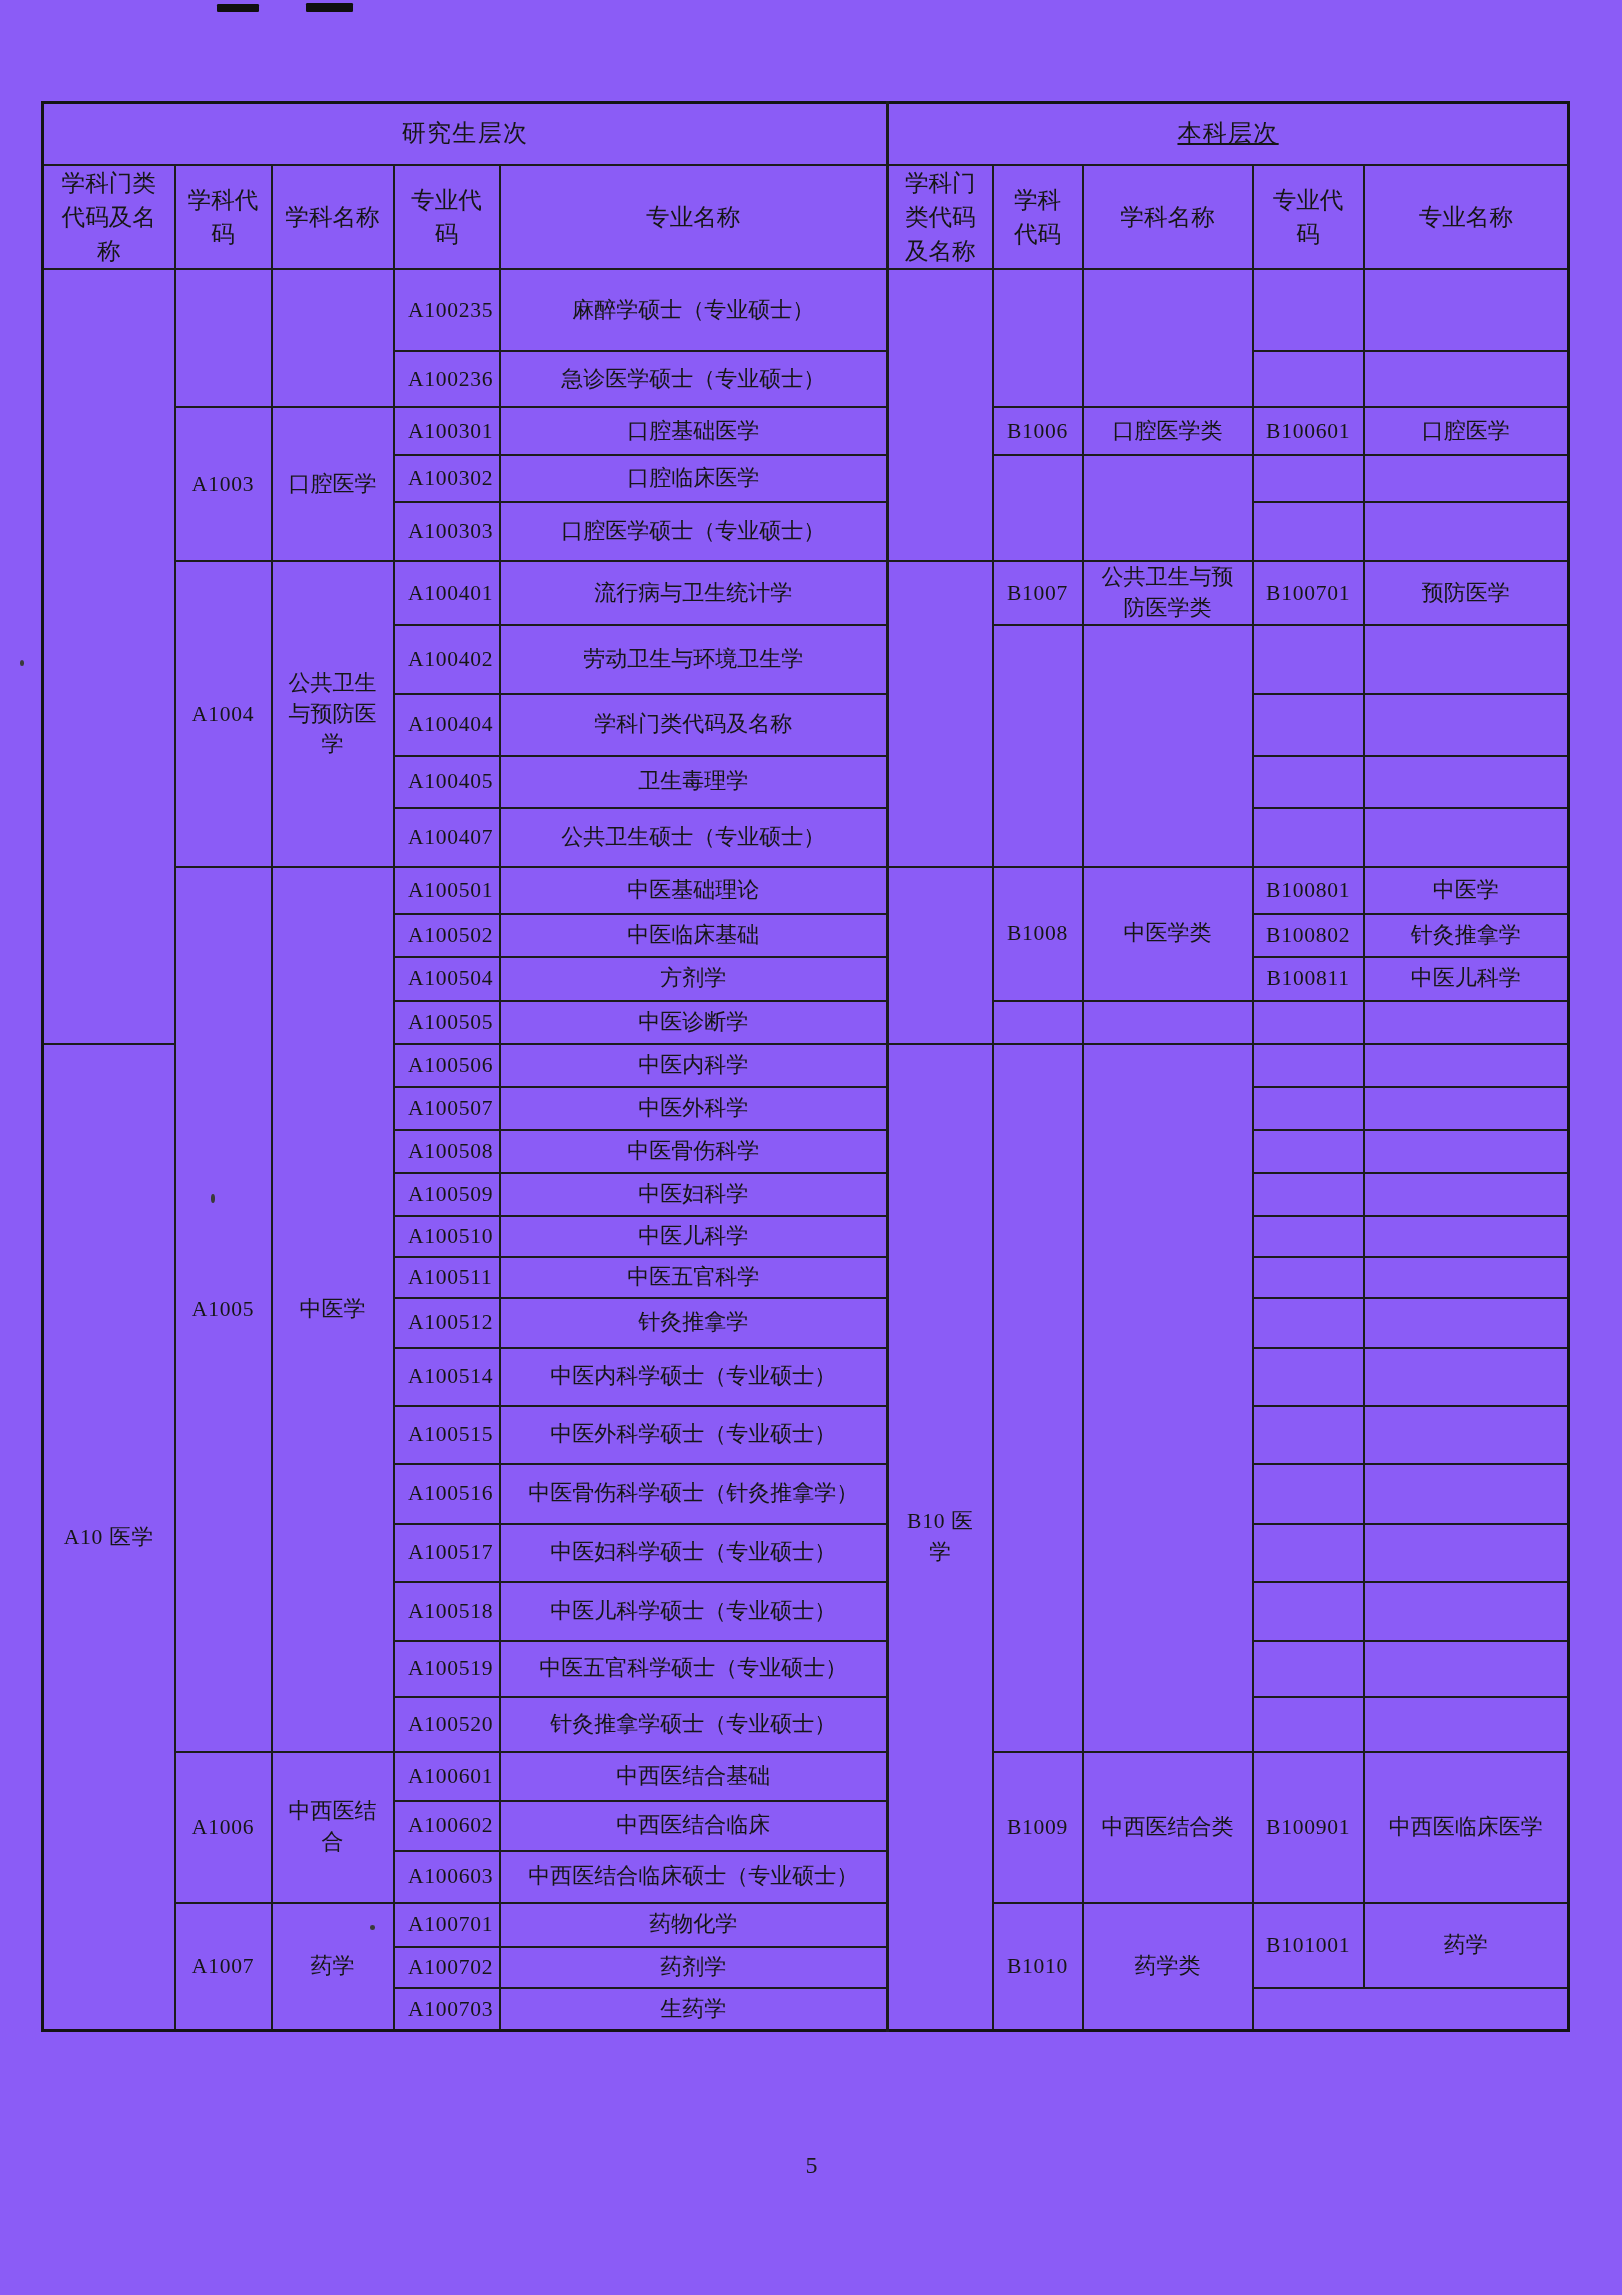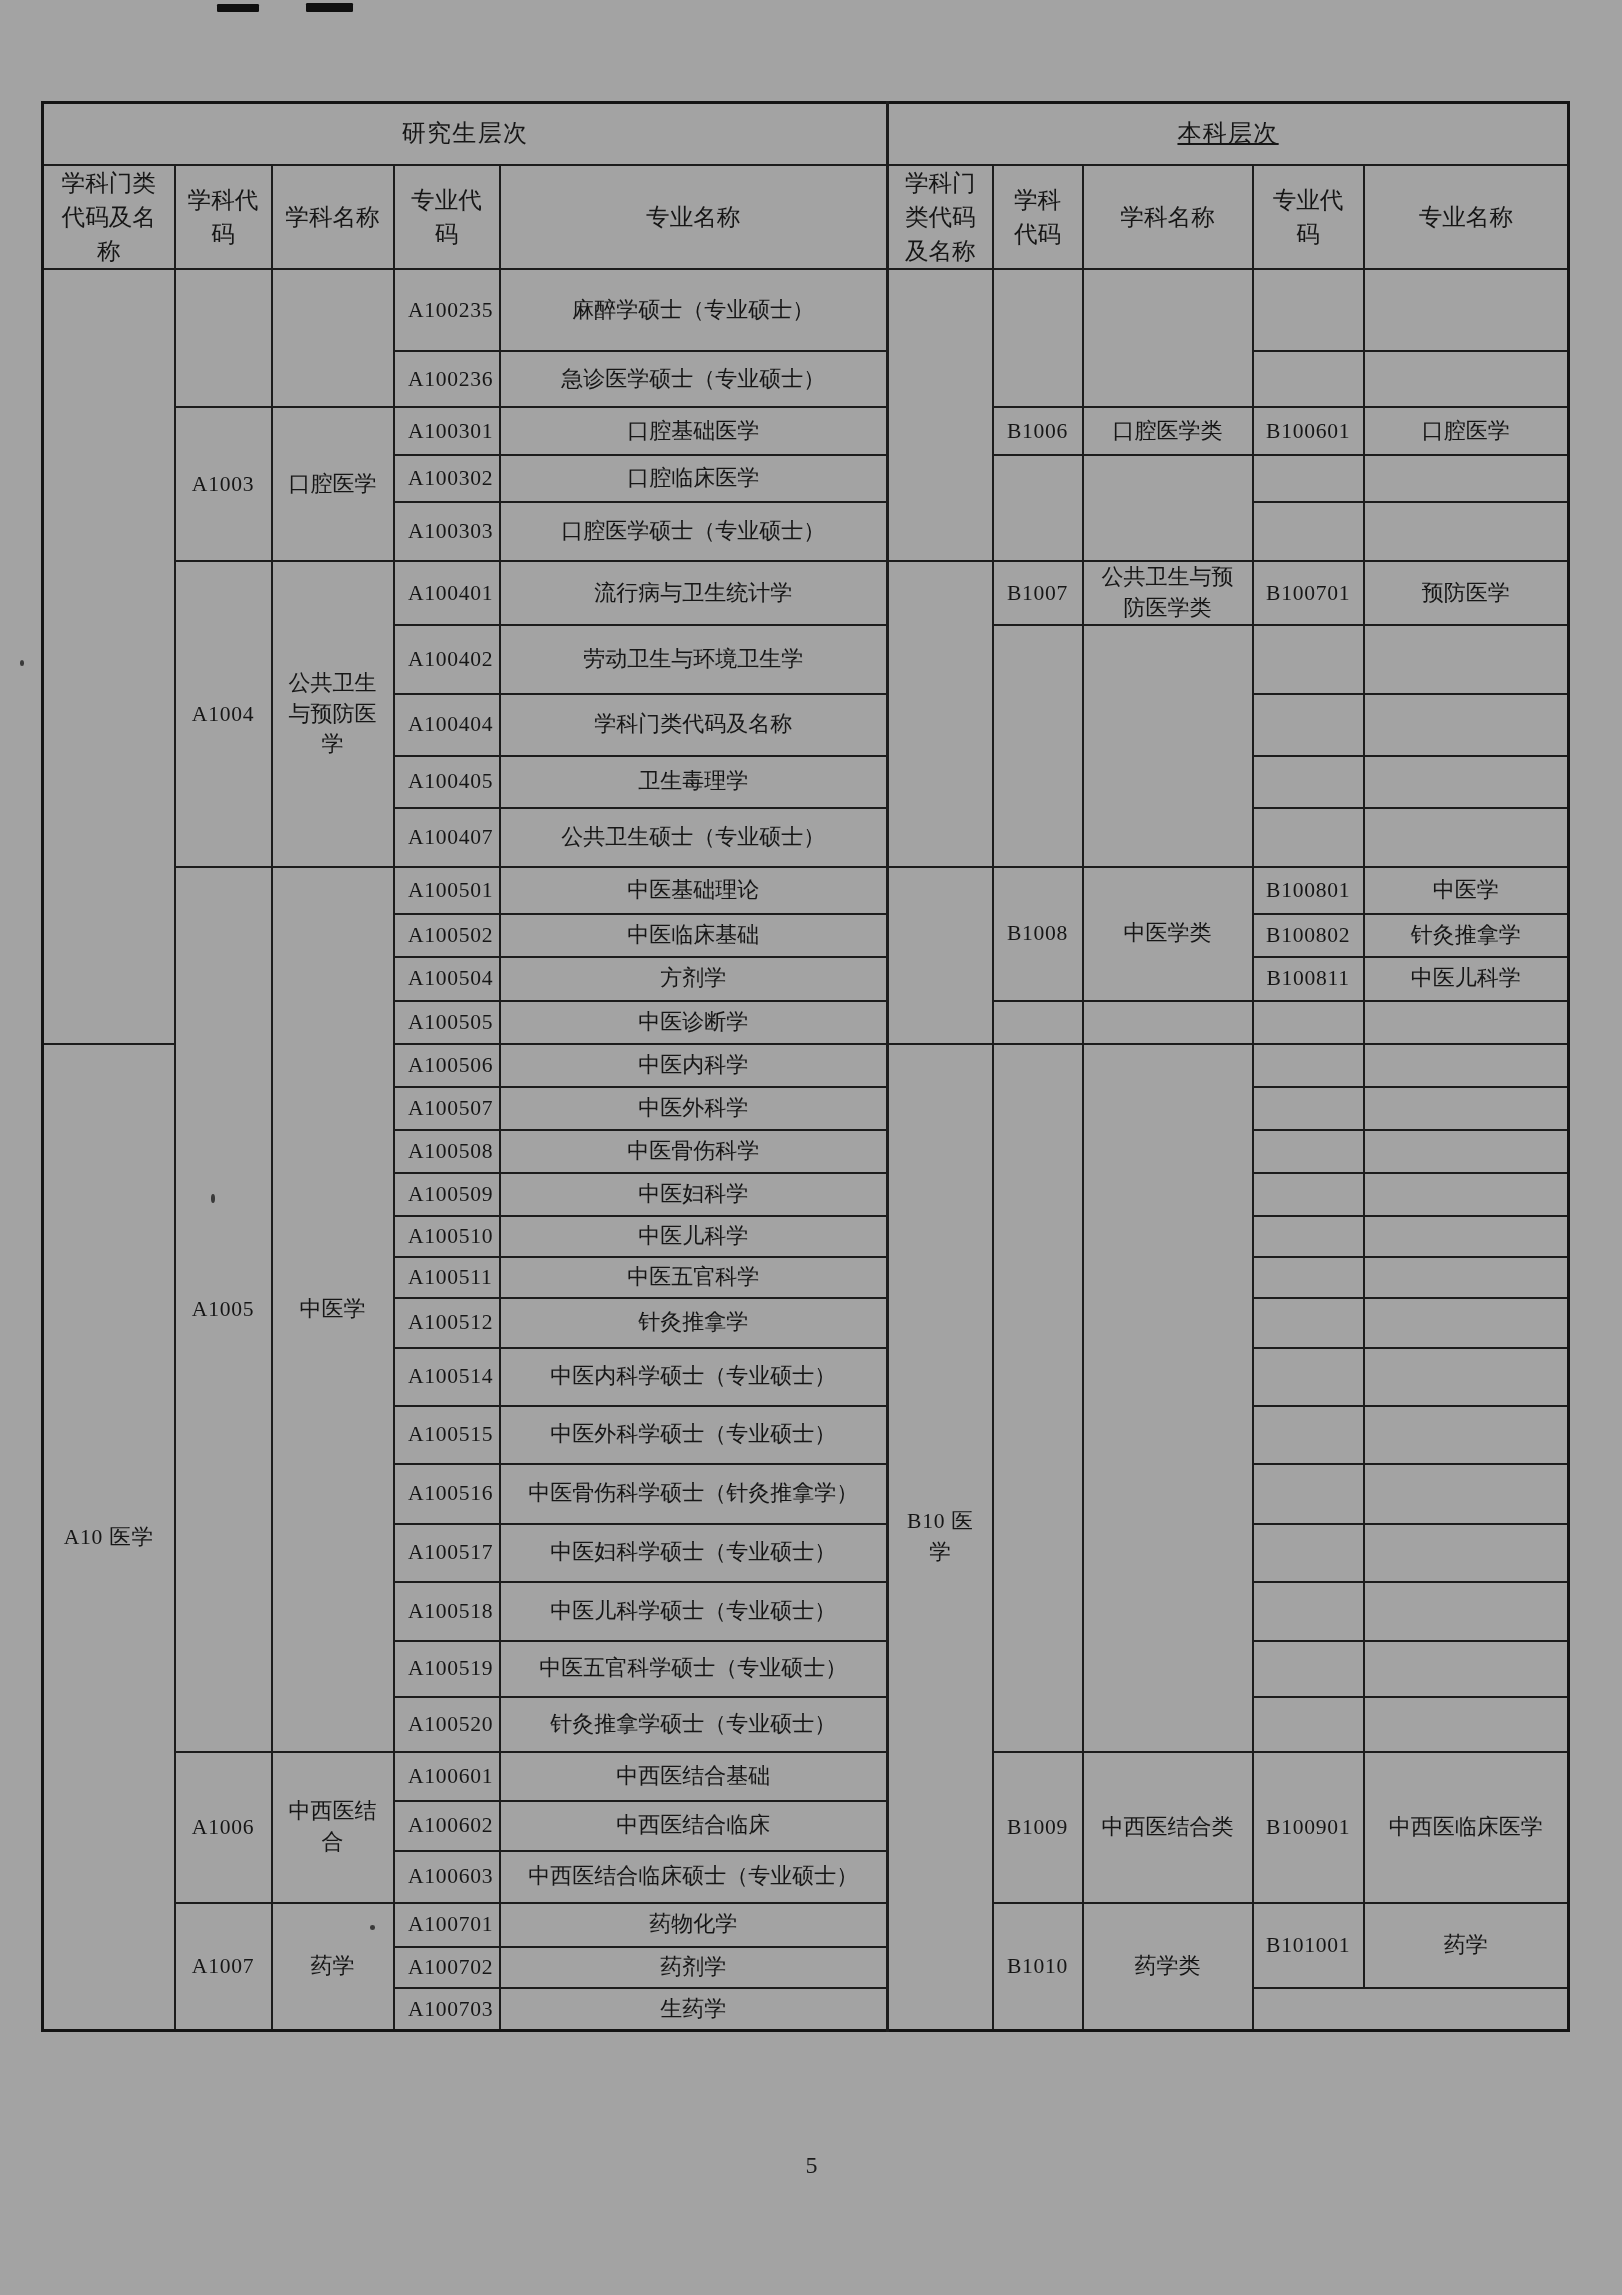--- a/index.html
+++ b/index.html
@@ -1,19 +1,19 @@
 <!DOCTYPE html>
 <html style="font-size:10.5px"><head>
 <meta charset="utf-8">
 <style>
   html,body{margin:0;padding:0;background:#e8e8e8;}
   .page{
     position:relative;
     width:1623px;height:2295px;
-    background:#a3a3a3;
+    background:#8b5cf6;
     font-family:"Liberation Serif","DejaVu Serif",serif;
     color:#161616;
     overflow:hidden;
   }
   table.disc{
     position:absolute;
     border-collapse:collapse;
     table-layout:fixed;
     background:transparent;
     border:3.3px solid #141414;

